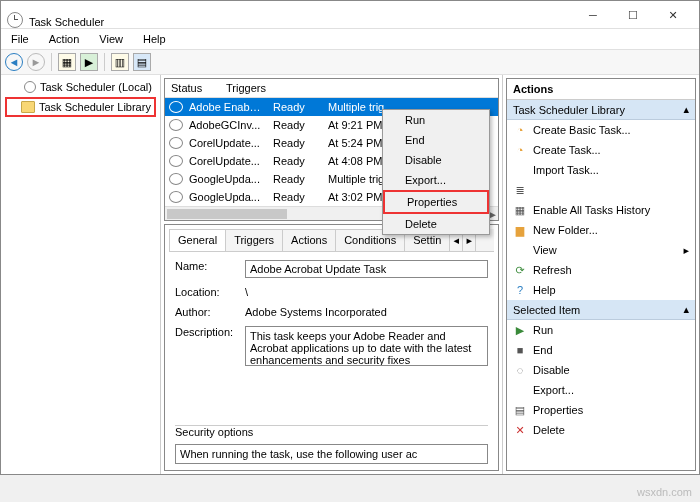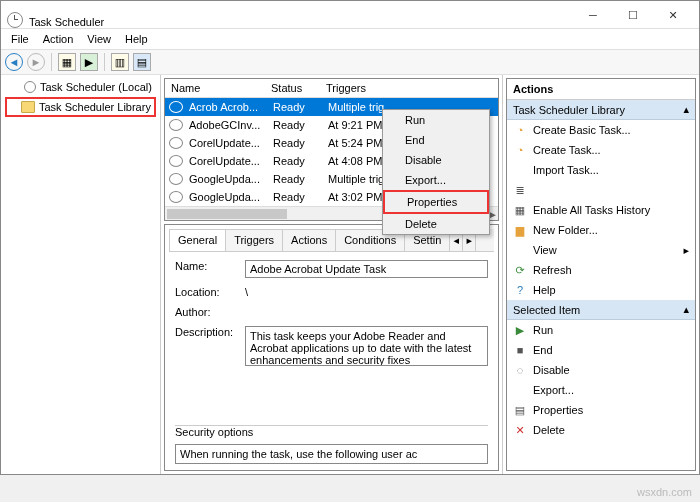--- a/index.html
+++ b/index.html
@@ -4,21 +4,21 @@
 <style>
 * { box-sizing: border-box; margin: 0; padding: 0; font-family: "Segoe UI", Tahoma, sans-serif; font-size: 11px; }
 body { background: #f0f0f0; width: 700px; height: 502px; overflow: hidden; position: relative; }
 .window { width: 700px; height: 475px; background: #fff; border: 1px solid #888; display: flex; flex-direction: column; }
 .titlebar { height: 28px; background: #fff; border-bottom: 1px solid #e0e0e0; display: flex; align-items: flex-end; padding: 0 6px; }
 .titlebar .icon { width: 16px; height: 16px; margin-right: 6px; border: 1px solid #888; border-radius: 50%; position: relative; }
 .titlebar .icon::after { content:""; position:absolute; left:6px; top:2px; width:1px; height:5px; background:#555; transform-origin:bottom; }
 .titlebar .icon::before { content:""; position:absolute; left:6px; top:6px; width:4px; height:1px; background:#555; }
 .titlebar .title { flex:1; }
 .wbtn { width: 40px; height: 26px; display:flex; align-items:center; justify-content:center; color:#333; }
-.menubar { height: 20px; display:flex; align-items:center; padding: 0 4px; gap: 2px; }
+.menubar { height: 20px; display:flex; align-items:center; padding: 0 4px; gap: 8px; }
 .menubar span { padding: 2px 6px; }
 .toolbar { height: 26px; display:flex; align-items:center; padding: 0 4px; gap:4px; border-top:1px solid #e0e0e0; border-bottom:1px solid #e0e0e0; background:#f7f7f7; }
 .navarrow { width:18px; height:18px; border:1px solid #bbb; border-radius:9px; display:flex; align-items:center; justify-content:center; color:#999; }
 .navarrow.active { color:#2a7ec2; border-color:#2a7ec2; }
 .tbtn { width:18px; height:18px; border:1px solid #aaa; background:#fefbe8; display:flex; align-items:center; justify-content:center; }
 .divider { width:1px; height:18px; background:#ccc; margin:0 2px; }
 .body { flex:1; display:flex; min-height:0; }
 .tree { width:160px; border-right:1px solid #ccc; padding:4px; background:#fff; position:relative; }
 .tree-root { display:flex; align-items:flex-end; gap:4px; padding:2px; }
 .tree-root .exp { width:9px; height:9px; }
@@ -101,28 +101,27 @@
       </div>
       <div class="tree-lib">
         <span class="fico"></span>
         <span>Task Scheduler Library</span>
       </div>
     </div>
 
     <div class="mid">
       <div class="tasklist">
         <div class="thead">
-          <span class="col-n">Name</span>
           <span class="col-s">Status</span>
           <span class="col-t">Triggers</span>
         </div>
         <div id="task-rows">
             <div class="trow sel">
               <span class="cico"></span>
-              <span class="col-n" style="width:84px">Acrob Acrob...</span>
+              <span class="col-n" style="width:84px">Adobe Enable...</span>
               <span class="col-s">Ready</span>
               <span class="col-t">Multiple trig...</span>
             </div>
             <div class="trow">
               <span class="cico"></span>
               <span class="col-n" style="width:84px">AdobeGCInv...</span>
               <span class="col-s">Ready</span>
               <span class="col-t">At 9:21 PM e...</span>
             </div>
             <div class="trow">
@@ -170,20 +169,21 @@
           <div class="frow">
             <span class="flabel">Name:</span>
             <div class="finput">Adobe Acrobat Update Task</div>
           </div>
           <div class="frow">
             <span class="flabel">Location:</span>
             <span class="fval">\</span>
           </div>
           <div class="frow">
             <span class="flabel">Author:</span>
+            <span class="fval">Adobe Systems Incorporated</span>
           </div>
           <div class="frow">
             <span class="flabel">Description:</span>
             <div class="ftext">This task keeps your Adobe Reader and Acrobat applications up to date with the latest enhancements and security fixes</div>
           </div>
         </div>
         <div class="secopt">Security options</div>
         <div class="secline">When running the task, use the following user ac</div>
       </div>
     </div>

